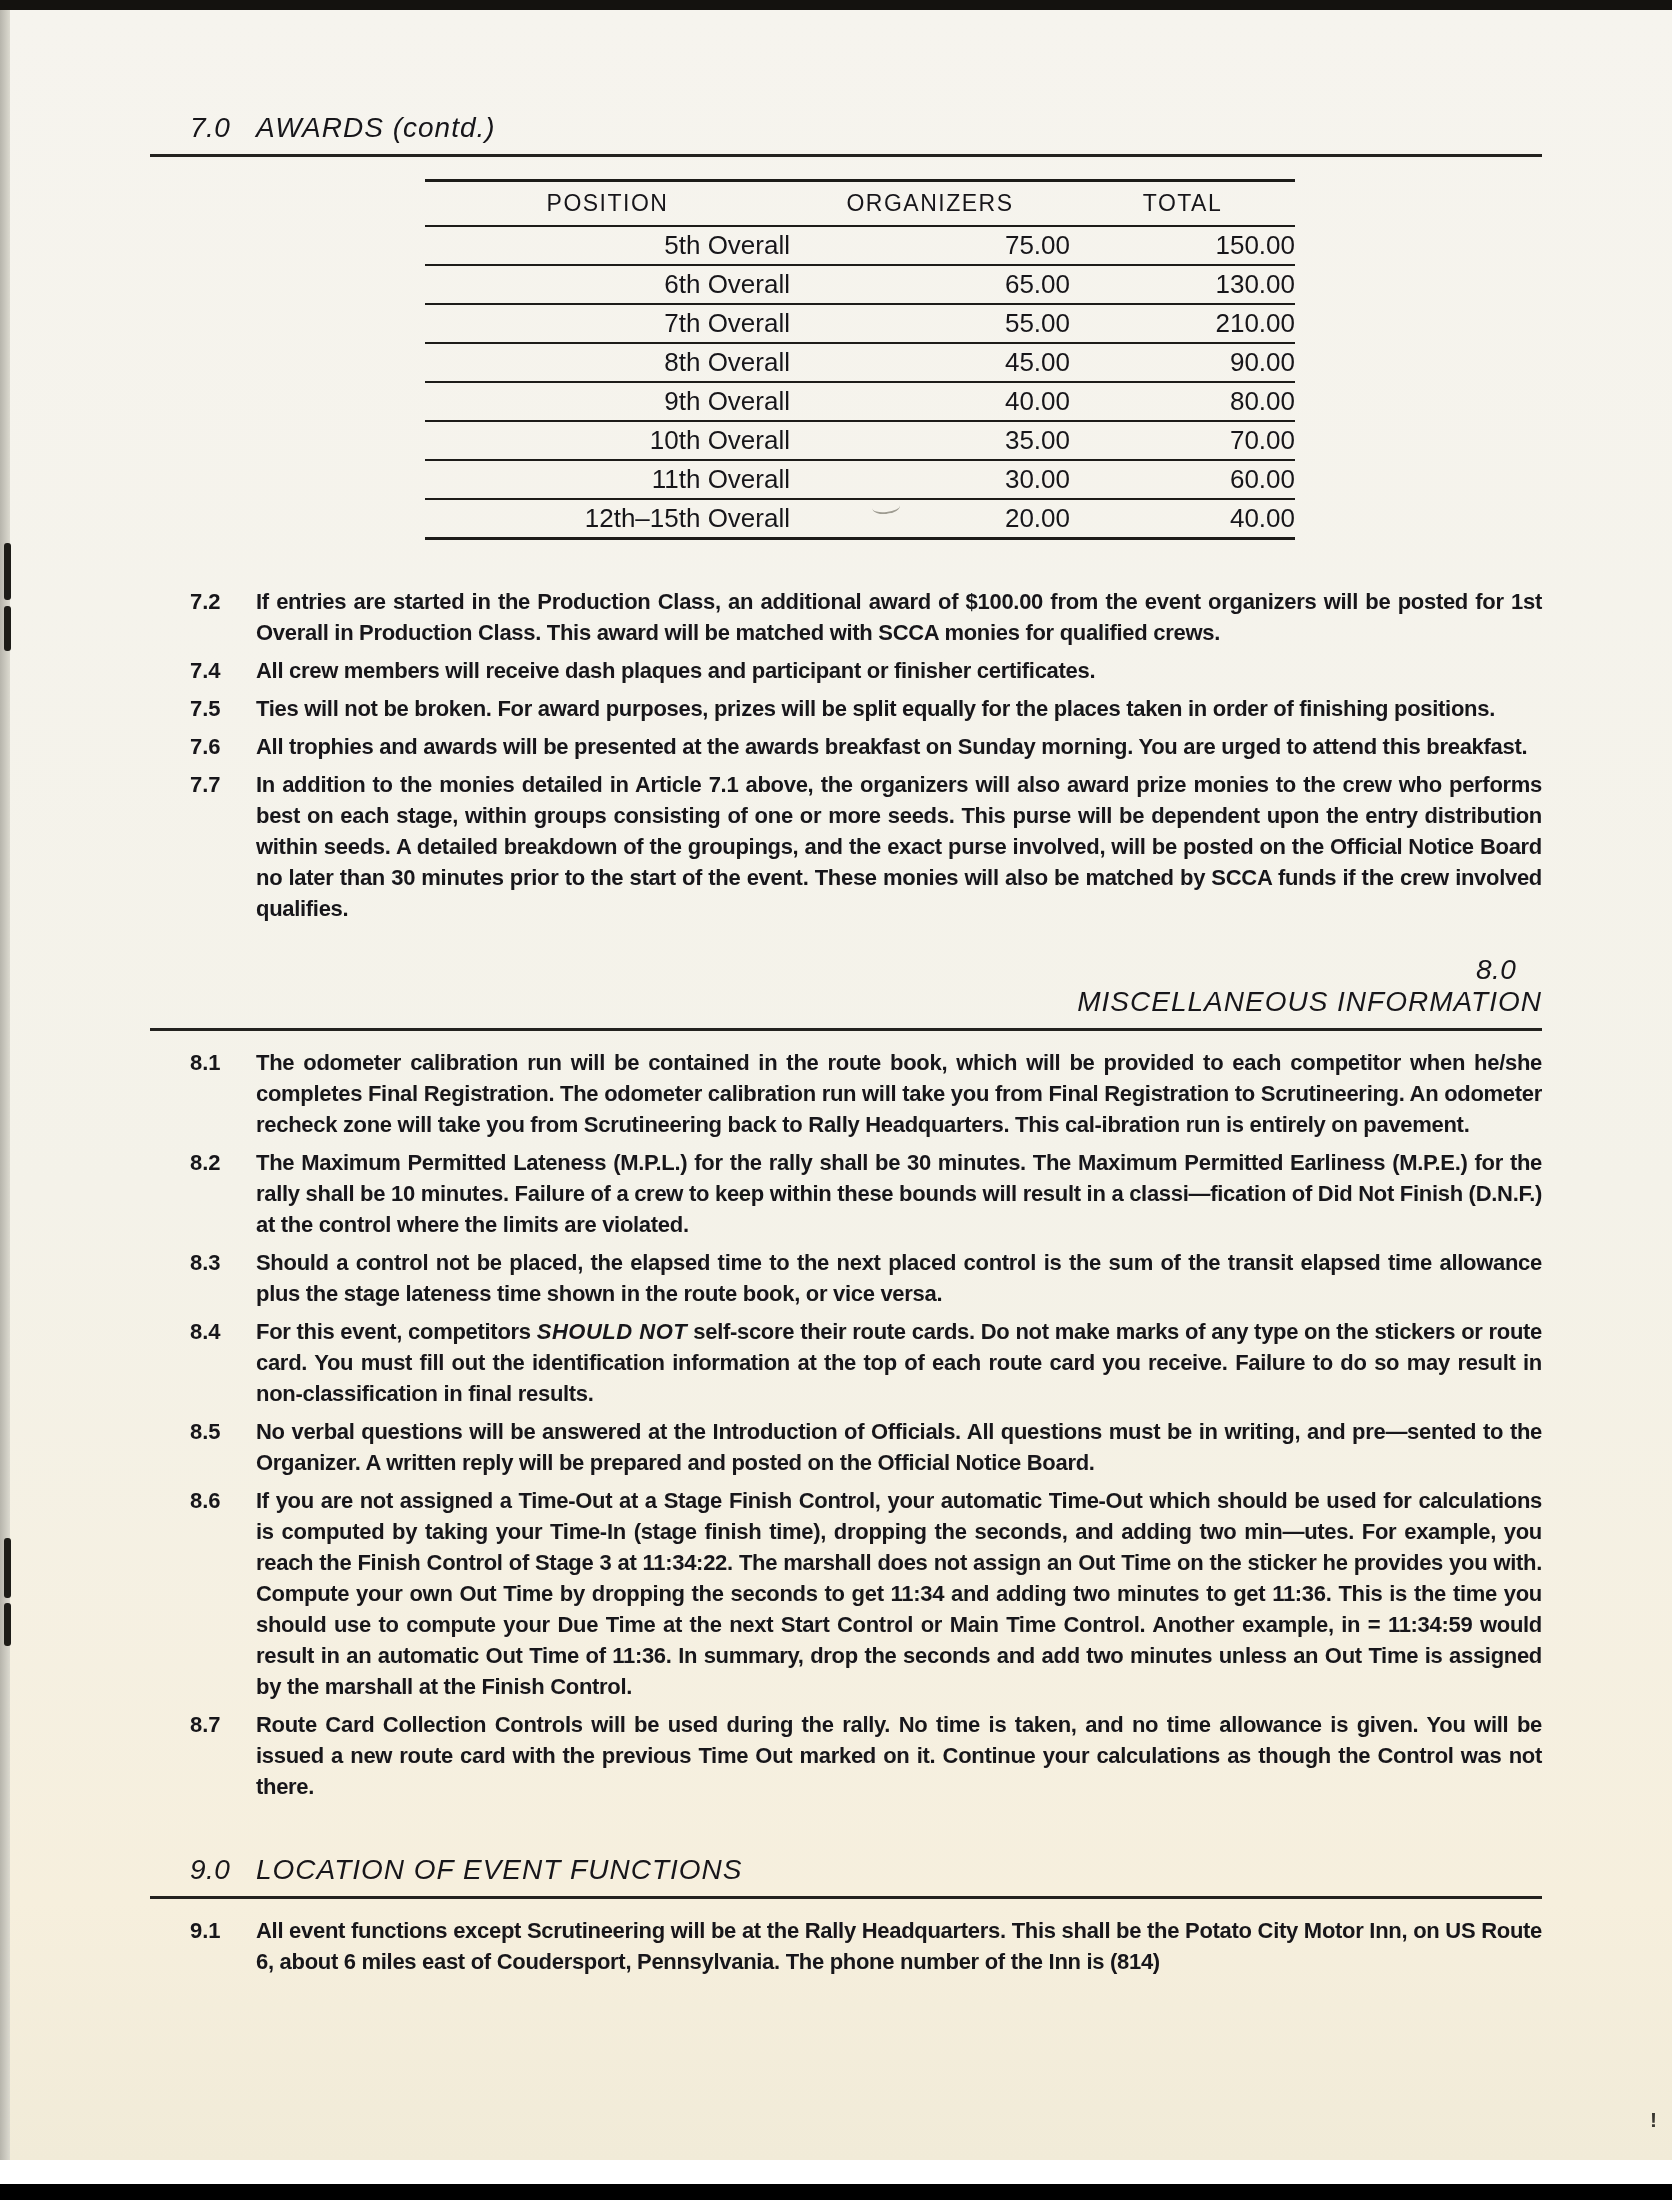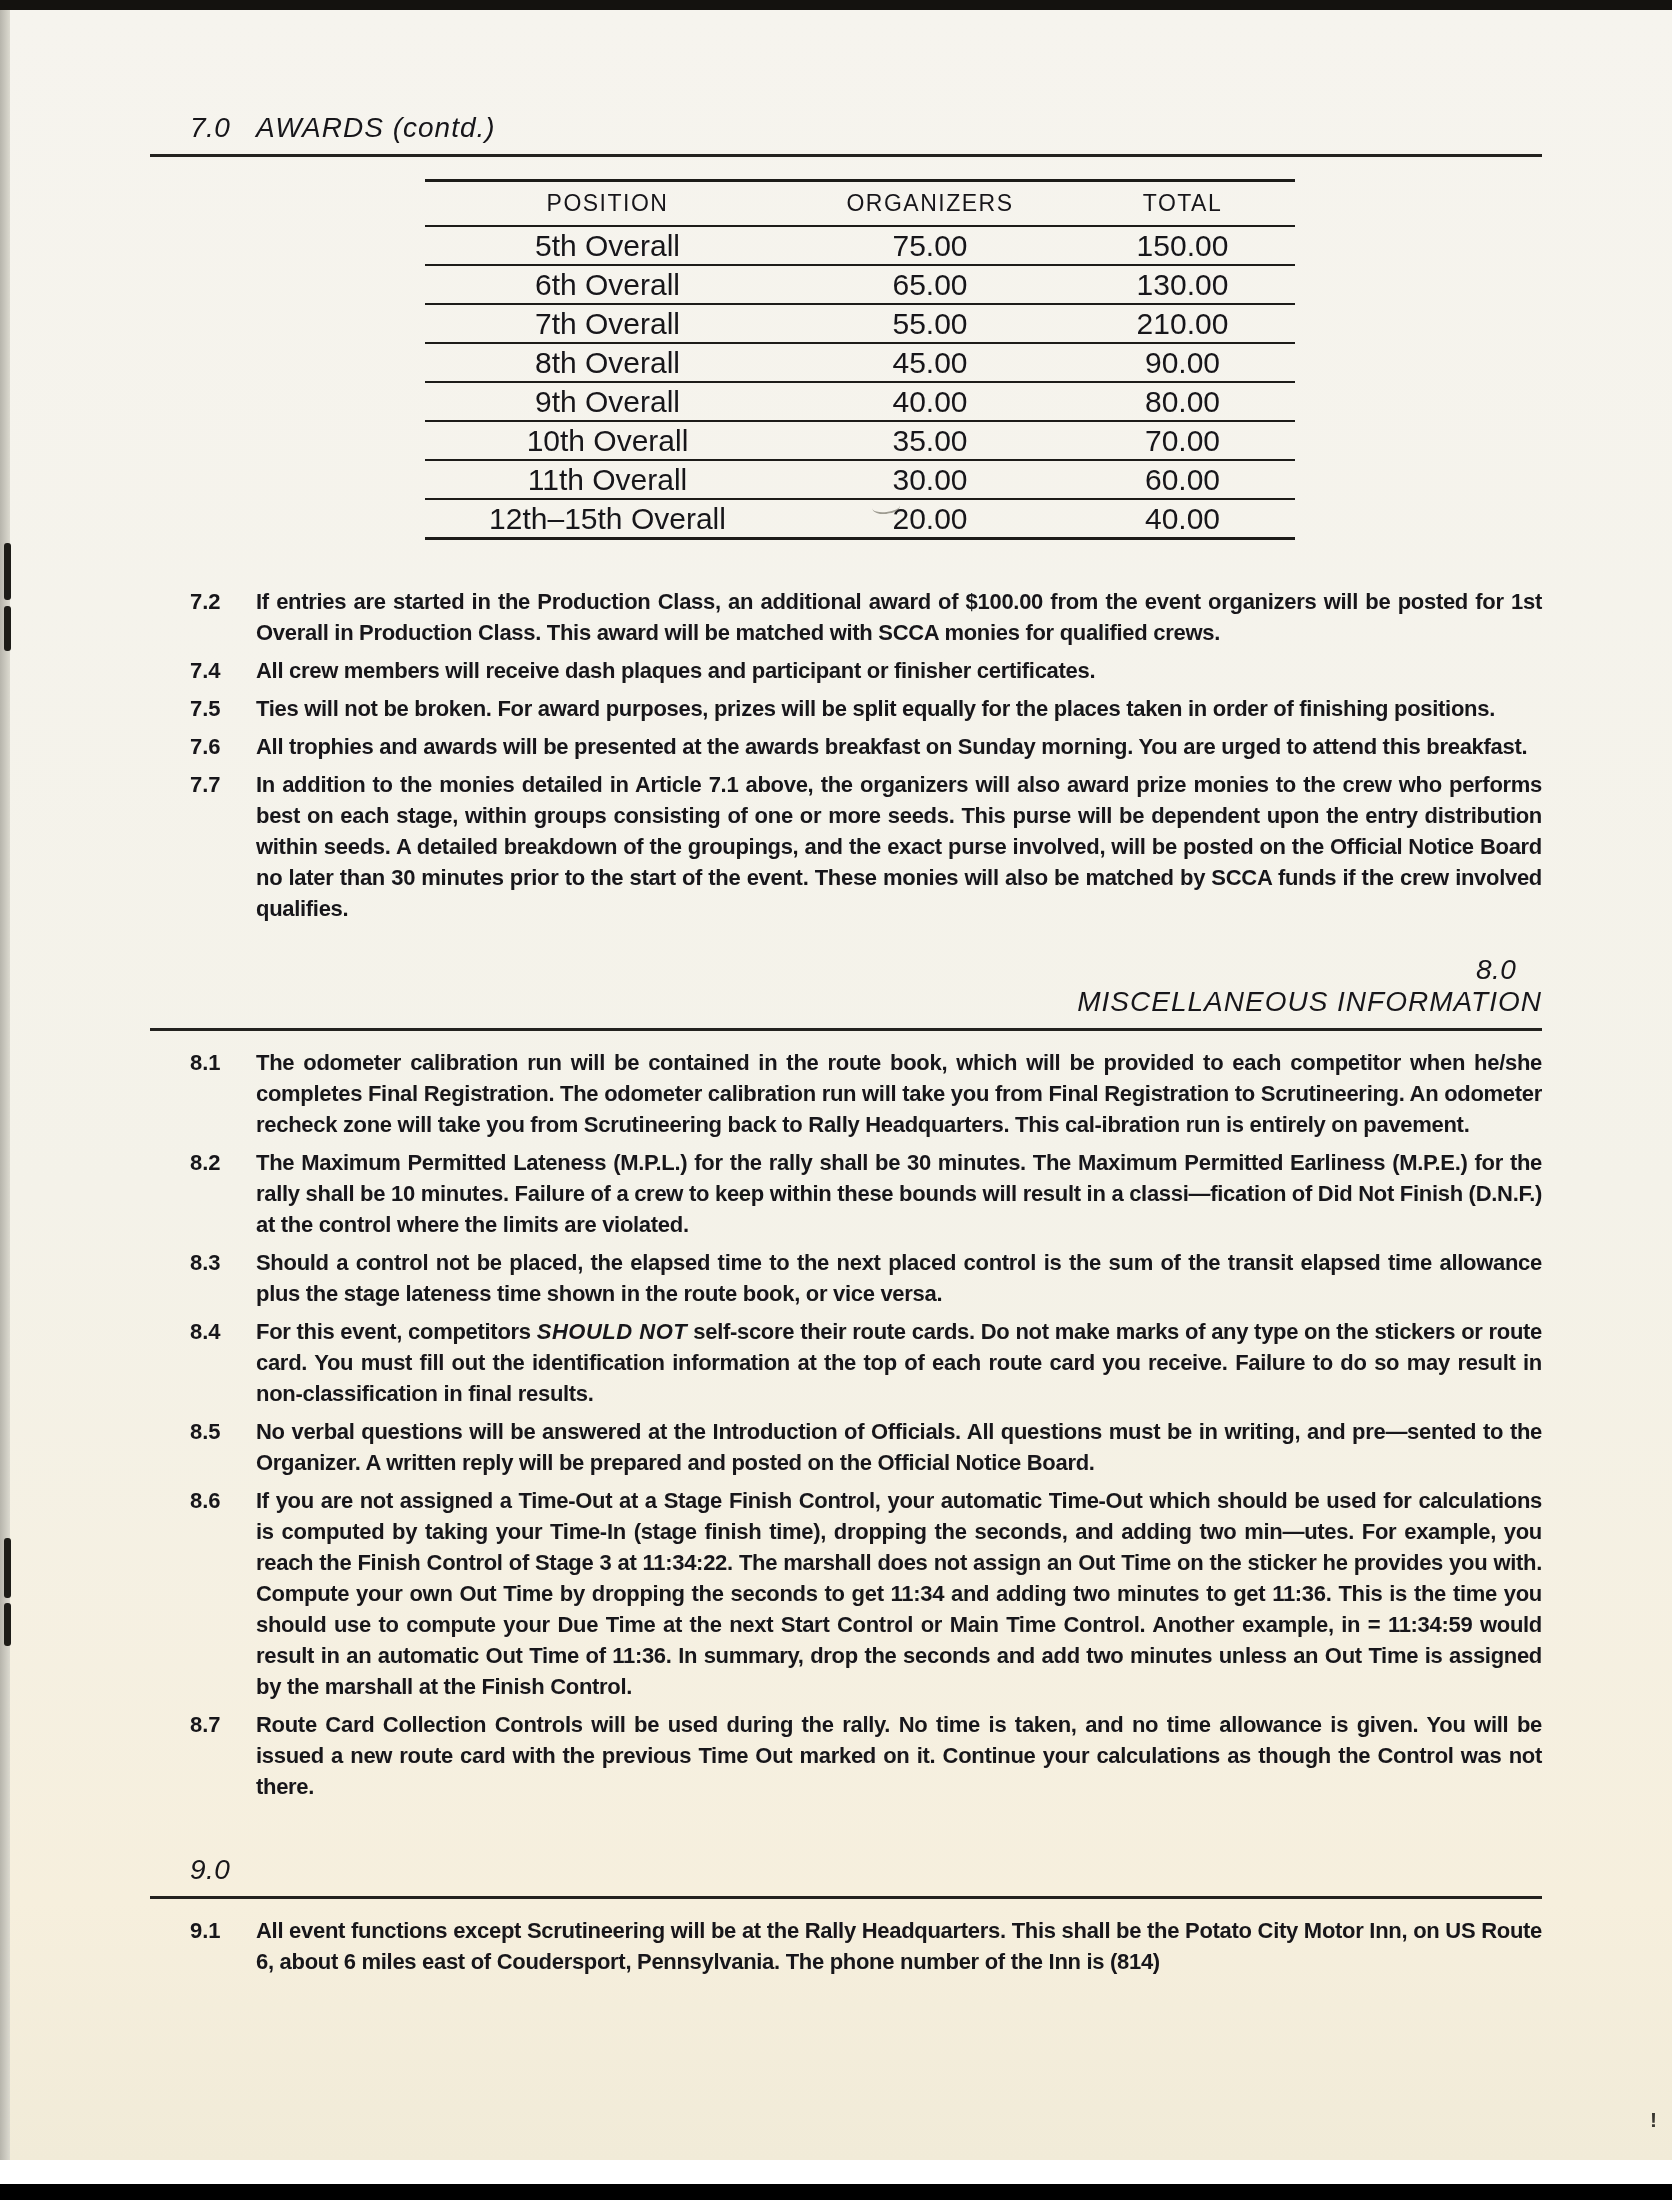--- a/index.html
+++ b/index.html
@@ -39,21 +39,21 @@
     margin:10px 0 0 -40px; width:1392px; height:3px; background:#23221f;
   }
   
   .tbl-wrap { margin:22px 0 46px 235px; width:870px; }
   table { border-collapse:collapse; width:870px; border-top:3px solid #1d1c19; border-bottom:3px solid #1d1c19; }
   th, td {
     font-weight:normal; text-align:center; padding:0;
     border-bottom:2px solid #1d1c19;
   }
   th { font-size:23px; letter-spacing:1.5px; height:43px; }
-  td { font-size:30px; height:37px; }
+  td { font-size:26px; height:37px;text-align:right; }
   col.c-pos { width:365px; } col.c-org { width:280px; } col.c-tot { width:225px; }
   
   .item { display:flex; margin-bottom:7px; }
   .item .num {
     width:66px; flex-shrink:0; font-weight:bold; font-size:22px; line-height:31px;
   }
   .item .txt {
     flex:1; font-weight:bold; font-size:22px; line-height:31px;
     text-align:justify; letter-spacing:-0.3px;
   }
@@ -202,20 +202,21 @@
     <span class="num">8.6</span>
     <span class="txt">If you are not assigned a Time-Out at a Stage Finish Control, your automatic Time-Out which should be used for calculations is computed by taking your Time-In (stage finish time), dropping the seconds, and adding two min—utes. For example, you reach the Finish Control of Stage 3 at 11:34:22. The marshall does not assign an Out Time on the sticker he provides you with. Compute your own Out Time by dropping the seconds to get 11:34 and adding two minutes to get 11:36. This is the time you should use to compute your Due Time at the next Start Control or Main Time Control. Another example, in = 11:34:59 would result in an automatic Out Time of 11:36. In summary, drop the seconds and add two minutes unless an Out Time is assigned by the marshall at the Finish Control.</span>
   </div>
   <div class="item">
     <span class="num">8.7</span>
     <span class="txt">Route Card Collection Controls will be used during the rally. No time is taken, and no time allowance is given. You will be issued a new route card with the previous Time Out marked on it. Continue your calculations as though the Control was not there.</span>
   </div>
 
   <div class="section-head gap-head-9">
     <span class="num">9.0</span>
+    <span class="title">LOCATION OF EVENT FUNCTIONS</span>
   </div>
   <div class="rule"></div>
   <div class="after-rule"></div>
 
   <div class="item">
     <span class="num">9.1</span>
     <span class="txt">All event functions except Scrutineering will be at the Rally Headquarters. This shall be the Potato City Motor Inn, on US Route 6, about 6 miles east of Coudersport, Pennsylvania. The phone number of the Inn is (814)</span>
   </div>
 
 </div>

